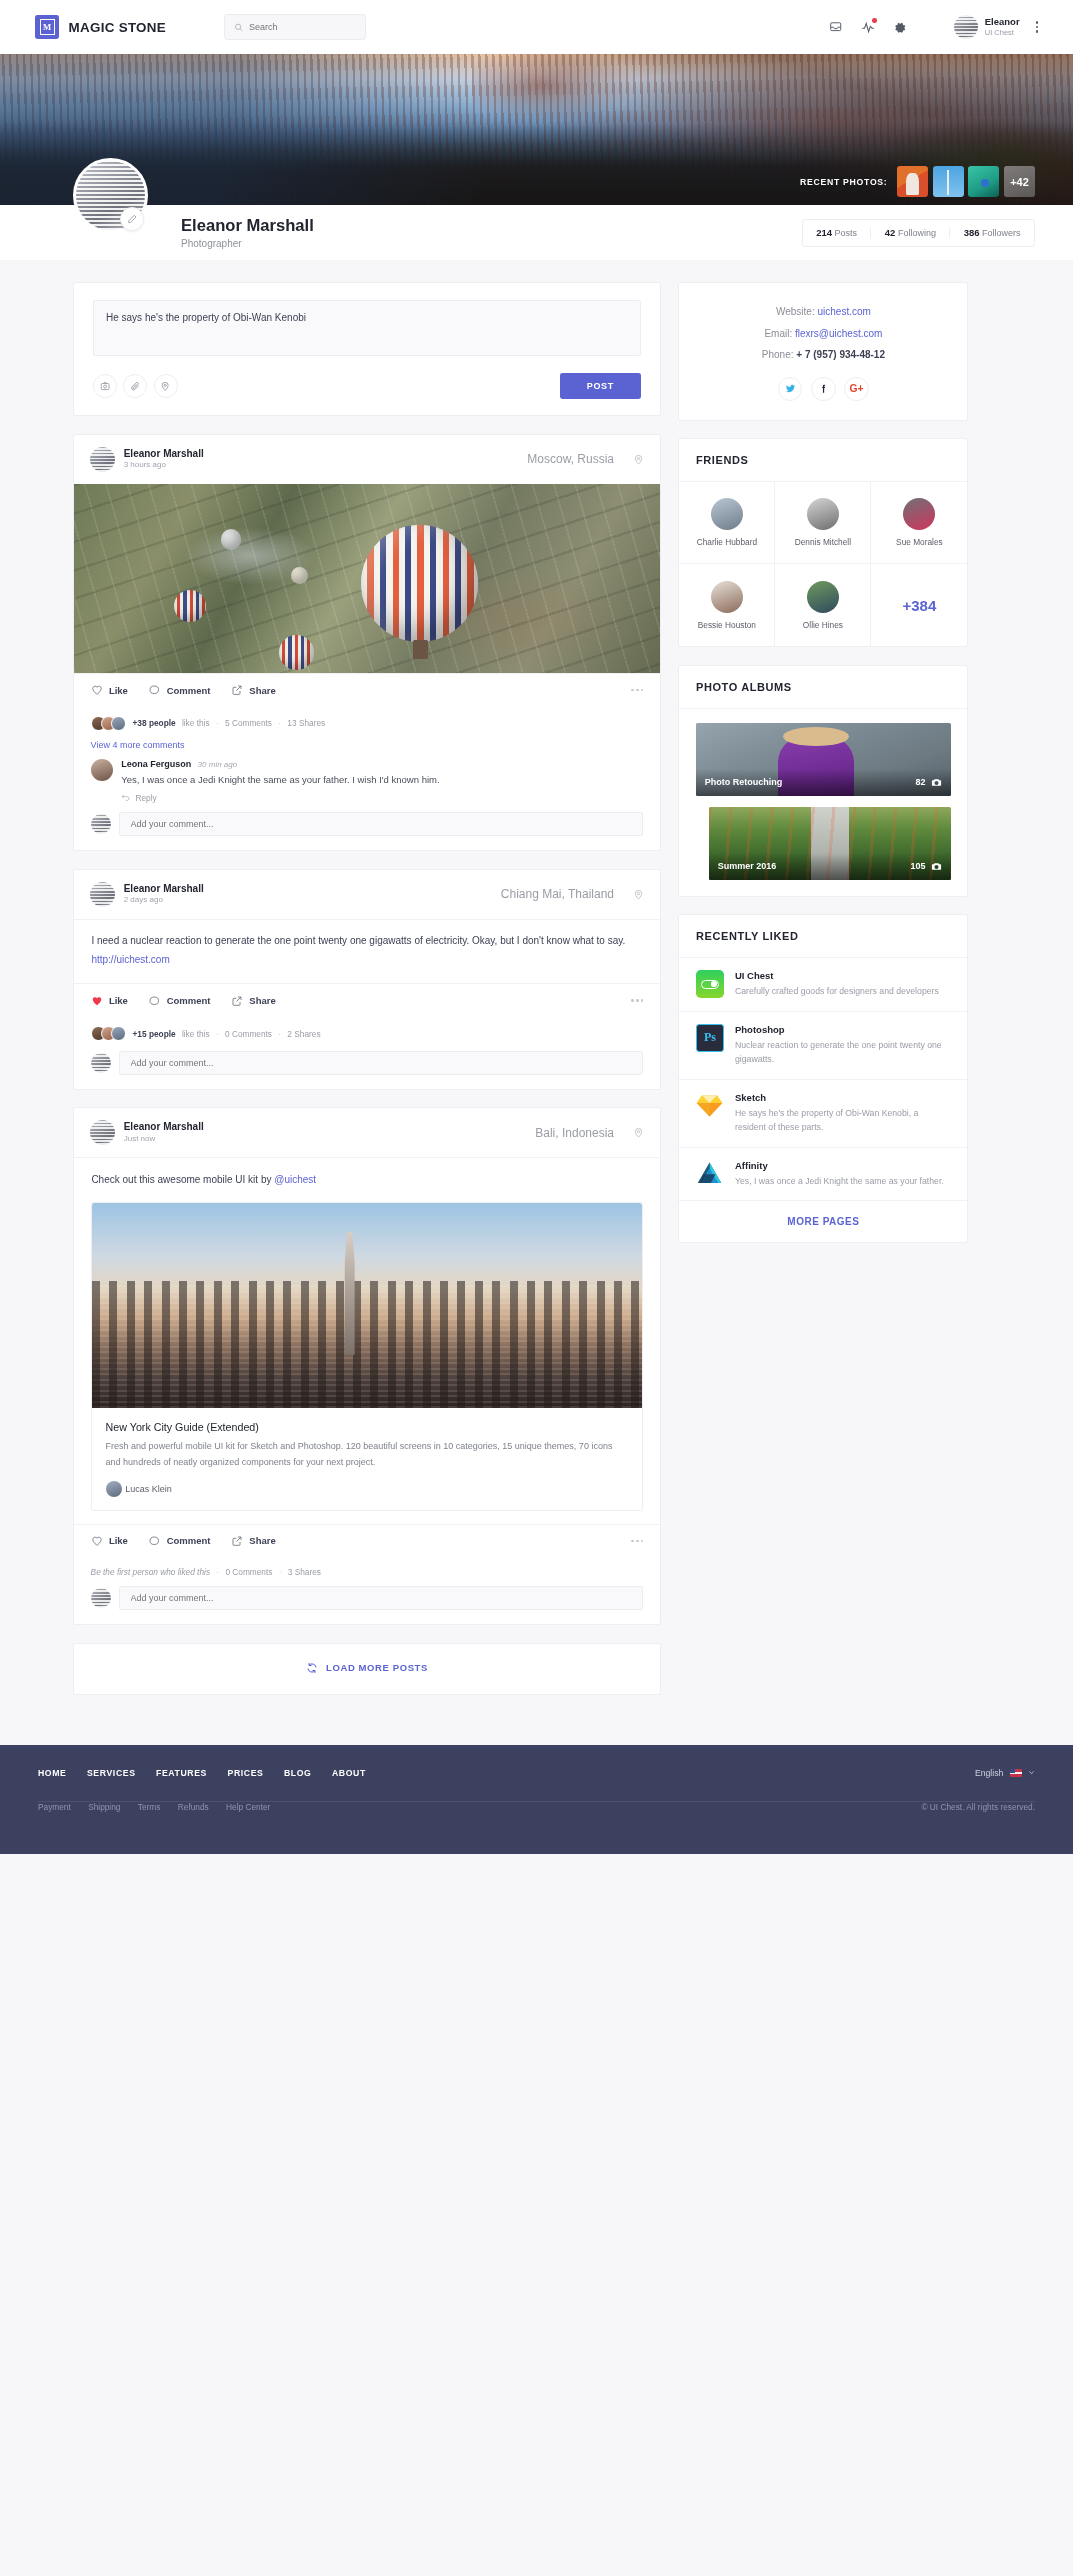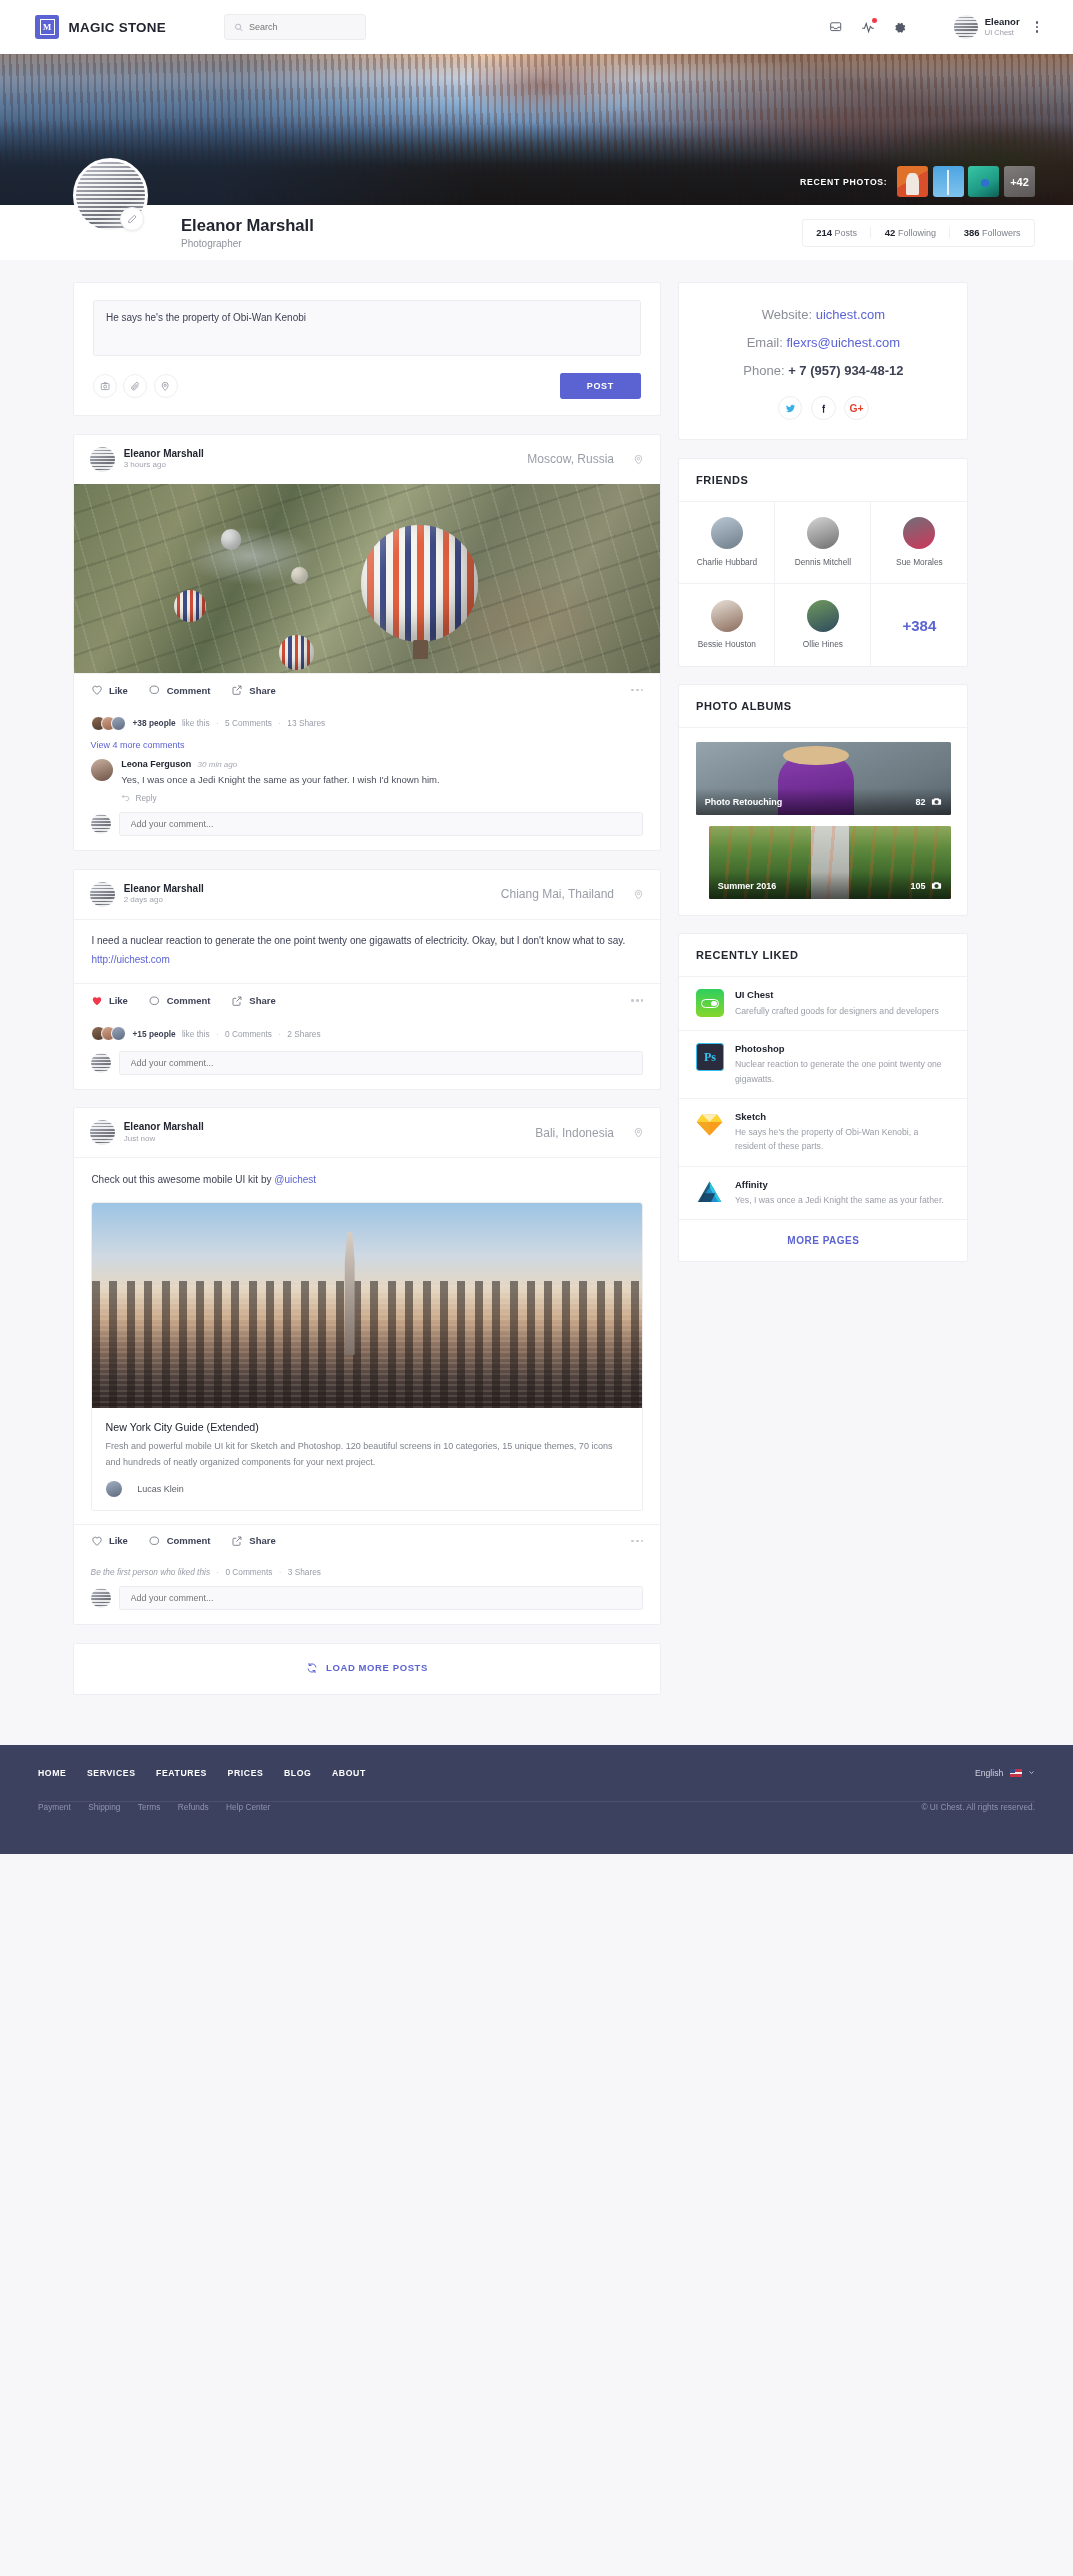--- a/index.html
+++ b/index.html
@@ -250,32 +250,32 @@
     flex: 1; height: 24px; background: #f9f9fb; border: 0.8px solid #ebecf0;
     border-radius: 2.4px; padding: 0 10.3px; outline: none; font-size: 9px;
     color: #3d4154; font-family: "Liberation Sans", sans-serif;
   }
 
   
   .lp { margin: 1.6px 16.6px 12.6px; border: 0.8px solid #edeef1; border-radius: 2.4px; overflow: hidden; }
   .lp-body { padding: 12.6px 14px 12.6px; }
   .lp-title { font-size: 10.7px; font-weight: normal; color: #22252f; }
   .lp-desc { font-size: 9px; color: #7e828c; line-height: 1.75; margin-top: 6.3px; }
-  .lp-author { display: flex; align-items: center; gap: 15px; margin-top: 10.3px; font-size: 9px; color: #5d6069; }
+  .lp-author { display: flex; align-items: center; gap: 3px; margin-top: 10.3px; font-size: 9px; color: #5d6069; }
   .lp-author .av { width: 16.6px; height: 16.6px; }
 
   .loadmore {
     padding: 18px; text-align: center; color: #5b63d3; font-size: 9.5px;
     font-weight: bold; letter-spacing: 0.6px; cursor: pointer;
   }
   .loadmore span { display: inline-flex; align-items: center; gap: 8px; }
 
   
   .contact { padding: 18px 16px 19px; text-align: center; }
-  .contact-row { font-size: 13px; color: #8b8e97; line-height: 2.15; }
+  .contact-row { font-size: 10px; color: #8b8e97; line-height: 2.15; }
   .contact-row b { font-weight: normal; }
   .contact-row .val { color: #5b63d3; }
   .contact-row .val-dark { color: #3d4154; font-weight: bold; }
   .socials { display: flex; justify-content: center; gap: 8.7px; margin-top: 11px; }
   .soc {
     width: 24.5px; height: 24.5px; border-radius: 50%; border: 0.8px solid #edeef1;
     display: flex; align-items: center; justify-content: center; cursor: pointer;
     font-size: 10.3px; font-weight: bold;
   }
   .soc-tw { color: #37b0e9; } .soc-fb { color: #1c2233; } .soc-gp { color: #e0452f; }

